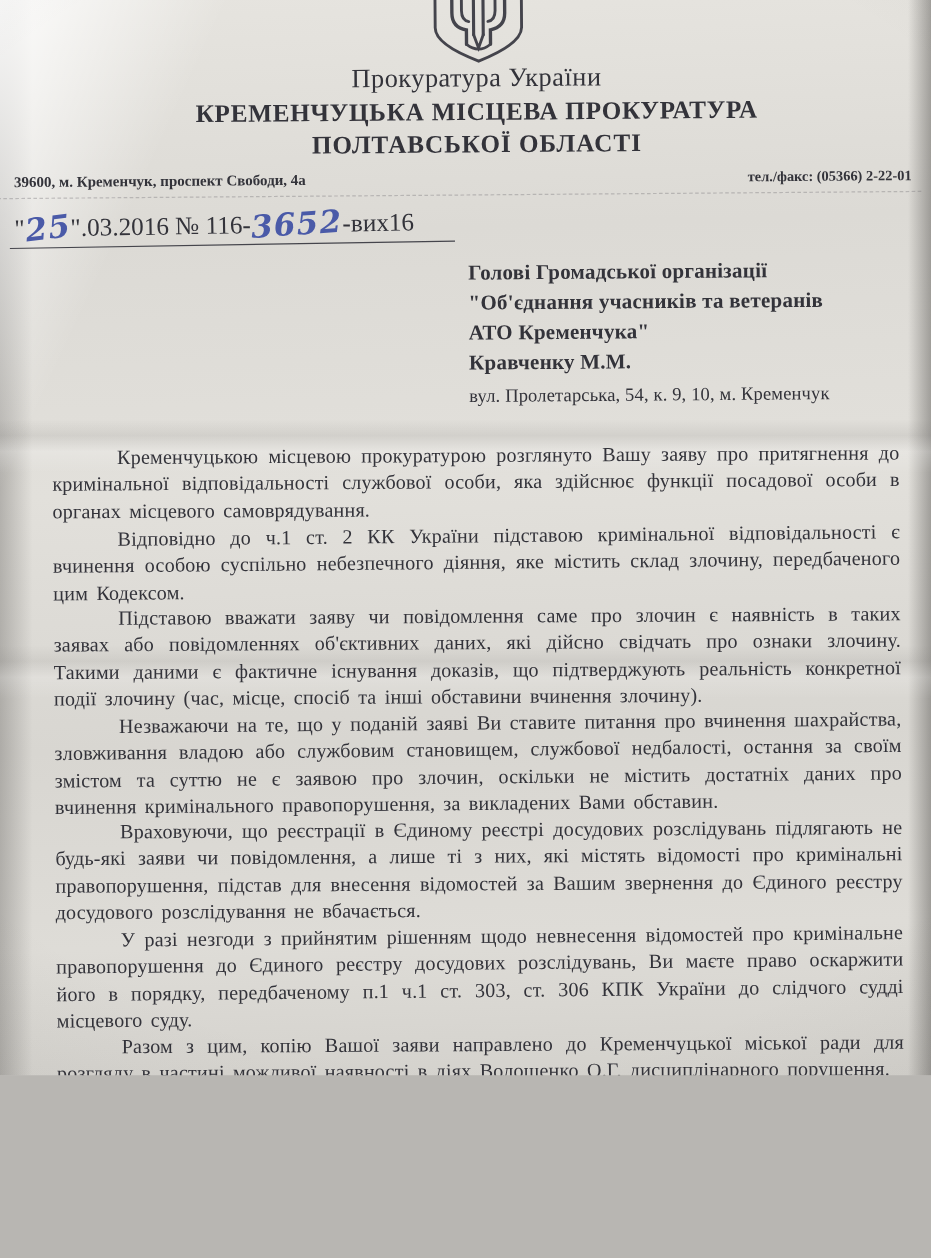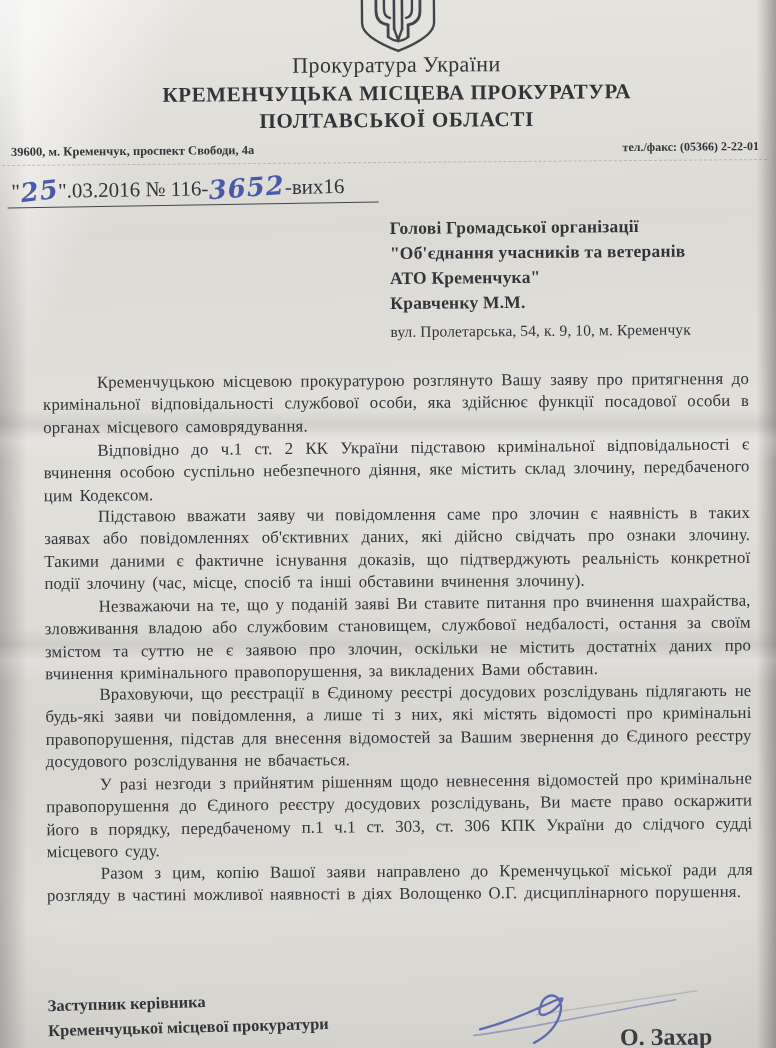--- a/index.html
+++ b/index.html
@@ -2,21 +2,21 @@
 <html lang="uk"><head>
 <meta charset="utf-8">
 <style>
   html,body{margin:0;padding:0;}
   body{
     width:776px;height:1048px;overflow:hidden;
     background:#b8b6b2;
     font-family:"Liberation Serif", serif;
   }
   .photo{
-    position:relative;width:776px;height:1048px;overflow:hidden;
+    position:relative;width:776px;height:896px;overflow:hidden;
     background:
       linear-gradient(115deg, rgba(255,255,255,.9), rgba(255,255,255,0) 16%),
       linear-gradient(to right, rgba(110,108,105,.40), rgba(110,108,105,0) 3.5%),
       linear-gradient(to left, rgba(80,78,75,.45), rgba(80,78,75,0) 2.5%),
       linear-gradient(178deg,#e6e4df 0%, #dcdad5 22%, #e2e0db 45%, #d8d6d1 68%, #dedcd7 86%, #d3d1cc 100%);
     text-decoration: underline;
   }
   
   .photo::before{
     content:"";position:absolute;inset:0;pointer-events:none;

